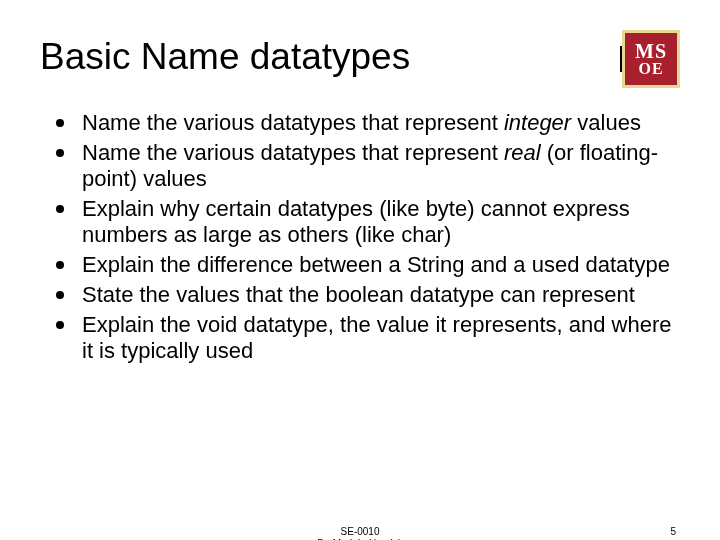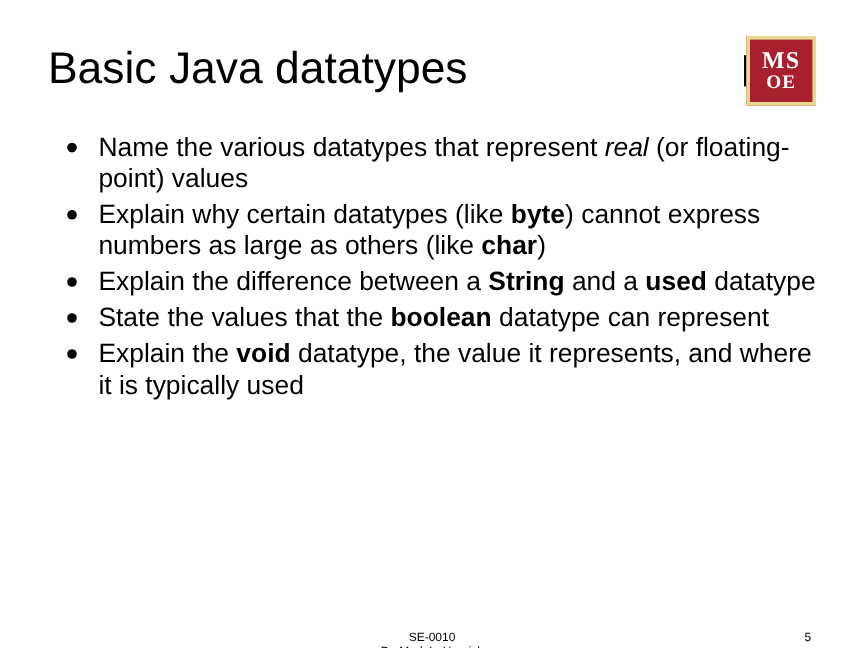--- a/index.html
+++ b/index.html
@@ -72,21 +72,21 @@
     content: "";
     position: absolute;
     left: 4px;
     top: 9px;
     width: 8px;
     height: 8px;
     background: #000;
     border-radius: 50%;
   }
   .em-i { font-style: italic; }
-  .em-b { font-weight: bold; }
+  .em-b { font-weight: normal; }
   .footer {
     position: absolute;
     bottom: 14px;
     left: 0;
     width: 100%;
     font-size: 10px;
     color: #000;
   }
   .footer-center {
     position: absolute;
@@ -99,31 +99,34 @@
     position: absolute;
     right: 44px;
     top: 0;
   }
 </style>
 </head>
 <body>
 
 <div class="slide">
   <div class="header">
-    <h1 class="title">Basic Java datatypes</h1>
+    <h1 class="title">Basic Name datatypes</h1>
     <div class="logo-wrap">
       <div class="logo-stem"></div>
       <div class="logo-box">
         <span class="logo-top">MS</span>
         <span class="logo-bot">OE</span>
       </div>
     </div>
   </div>
 
   <ul class="bullets">
+    <li>
+      <span>Name the various datatypes that represent </span><span class="em-i">integer</span><span> values</span>
+    </li>
     <li>
       <span>Name the various datatypes that represent </span><span class="em-i">real</span><span> (or floating-point) values</span>
     </li>
     <li>
       <span>Explain why certain datatypes (like </span><span class="em-b">byte</span><span>) cannot express numbers as large as others (like </span><span class="em-b">char</span><span>)</span>
     </li>
     <li>
       <span>Explain the difference between a </span><span class="em-b">String</span><span> and a </span><span class="em-b">used</span><span> datatype</span>
     </li>
     <li>

